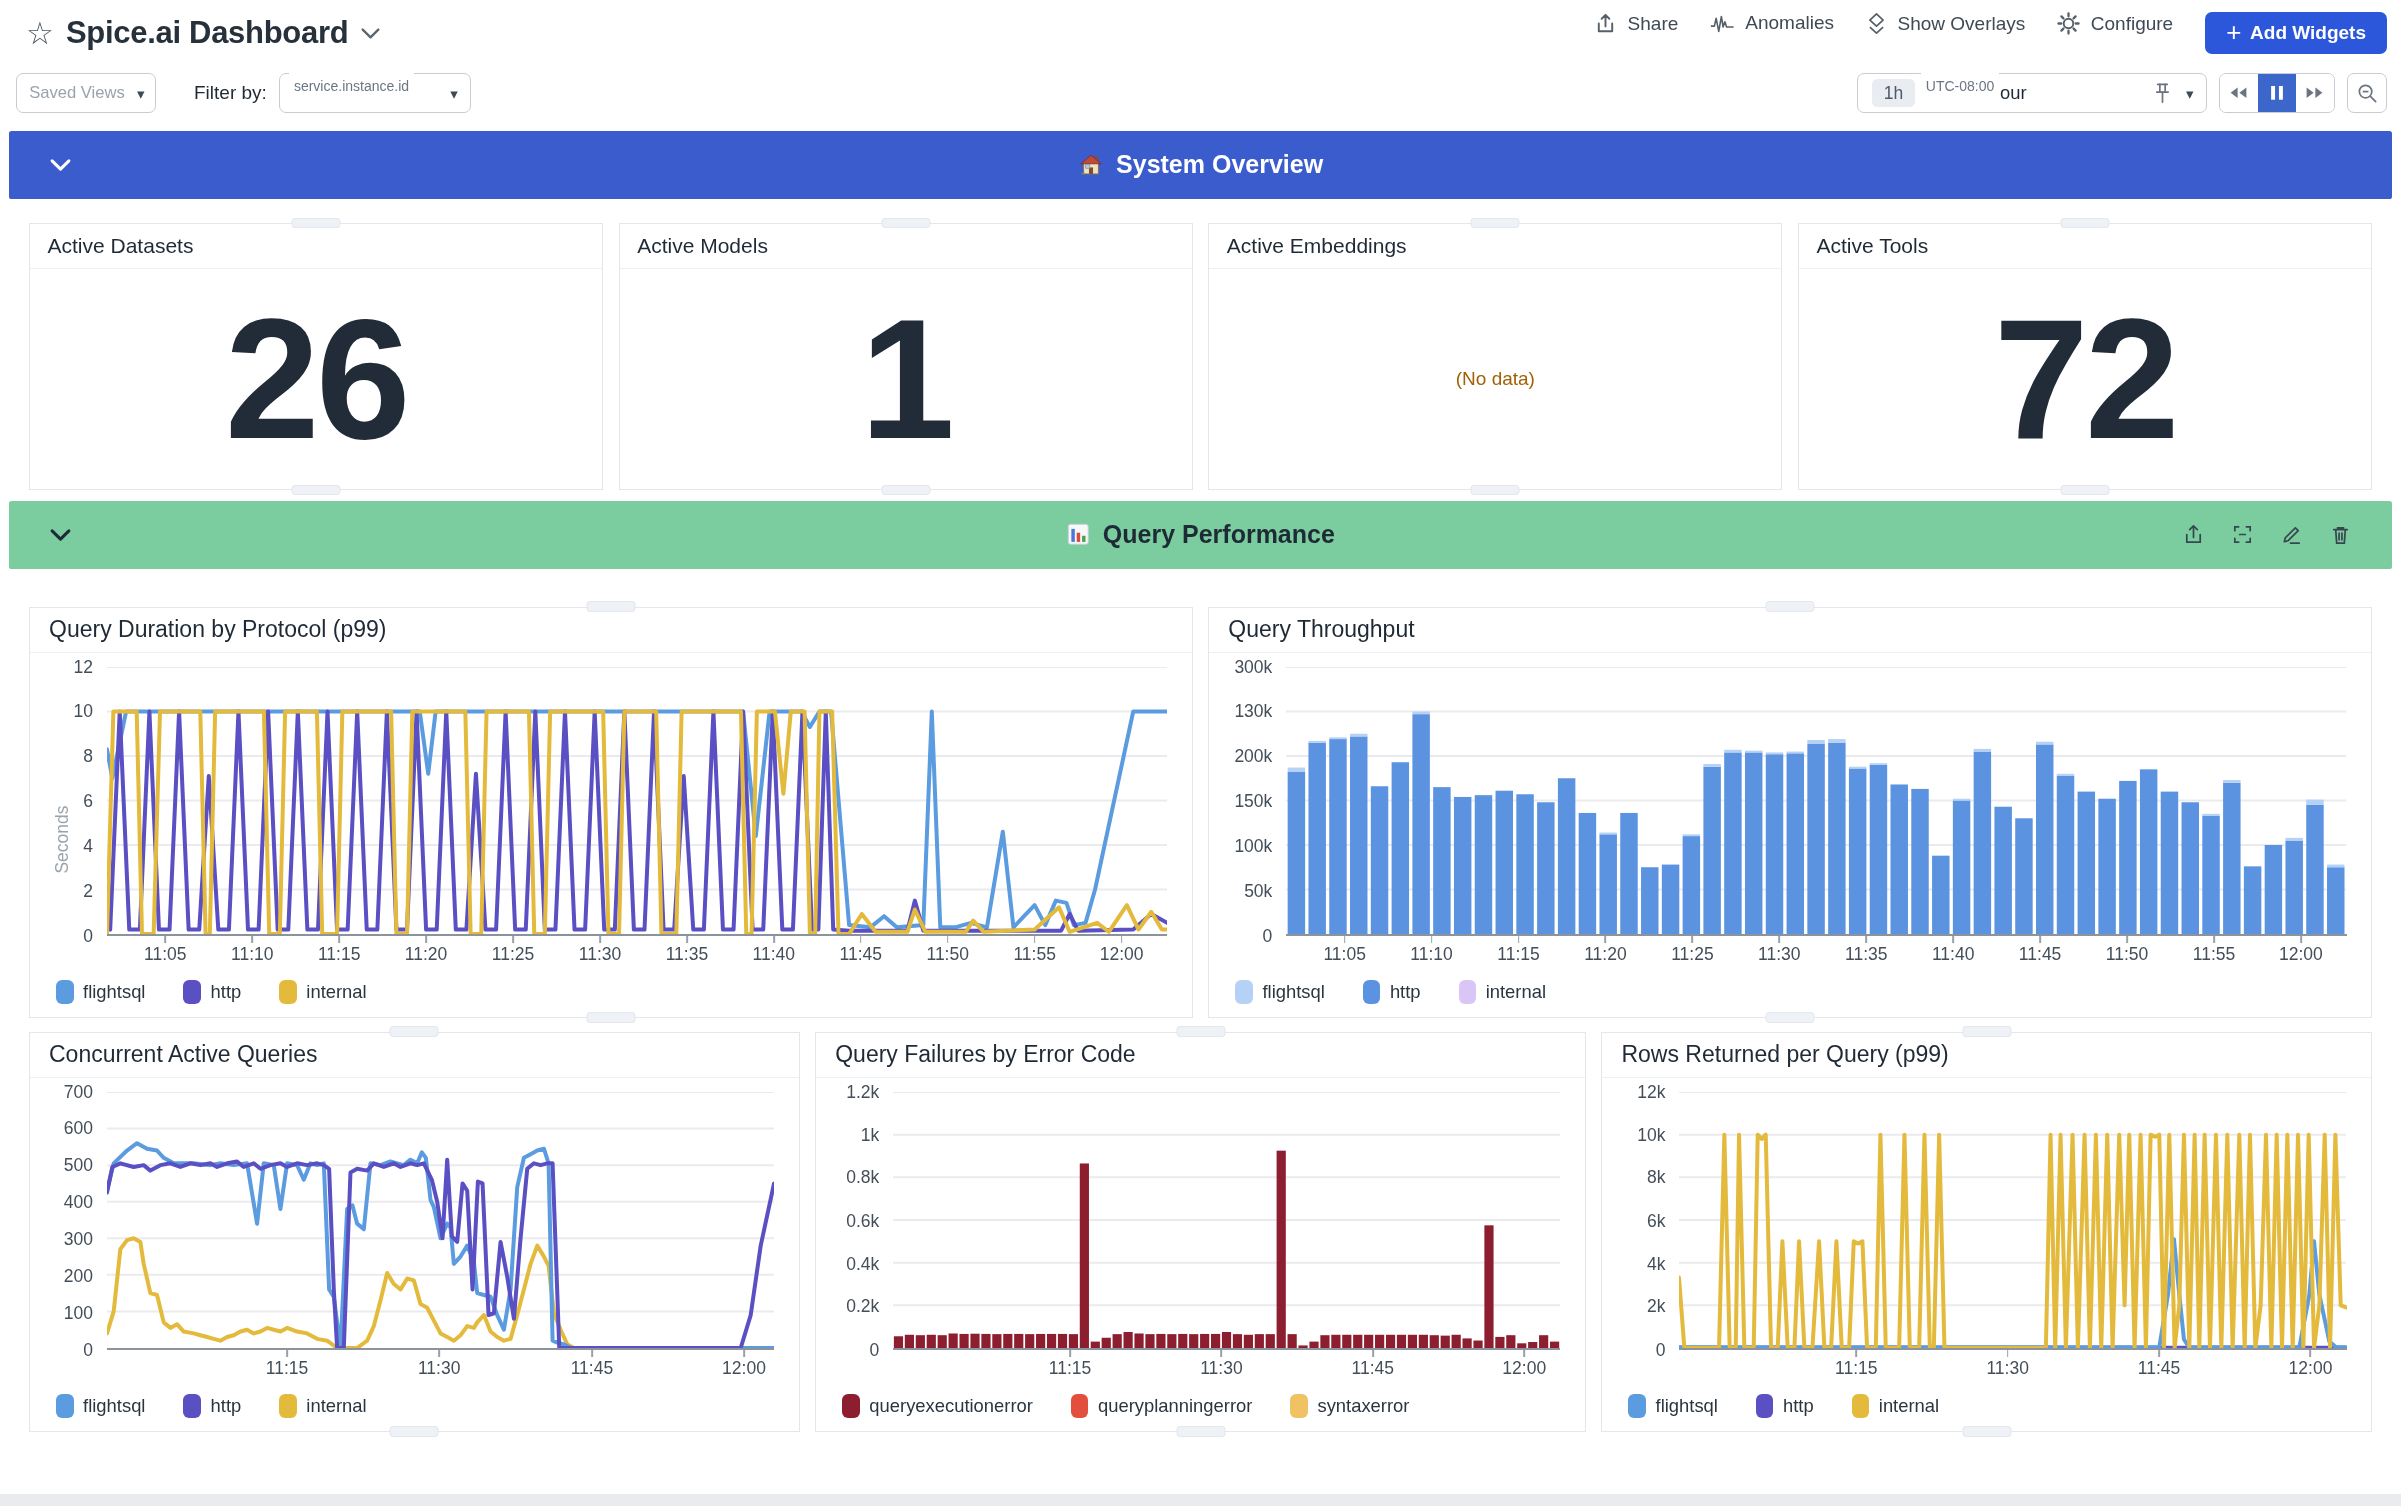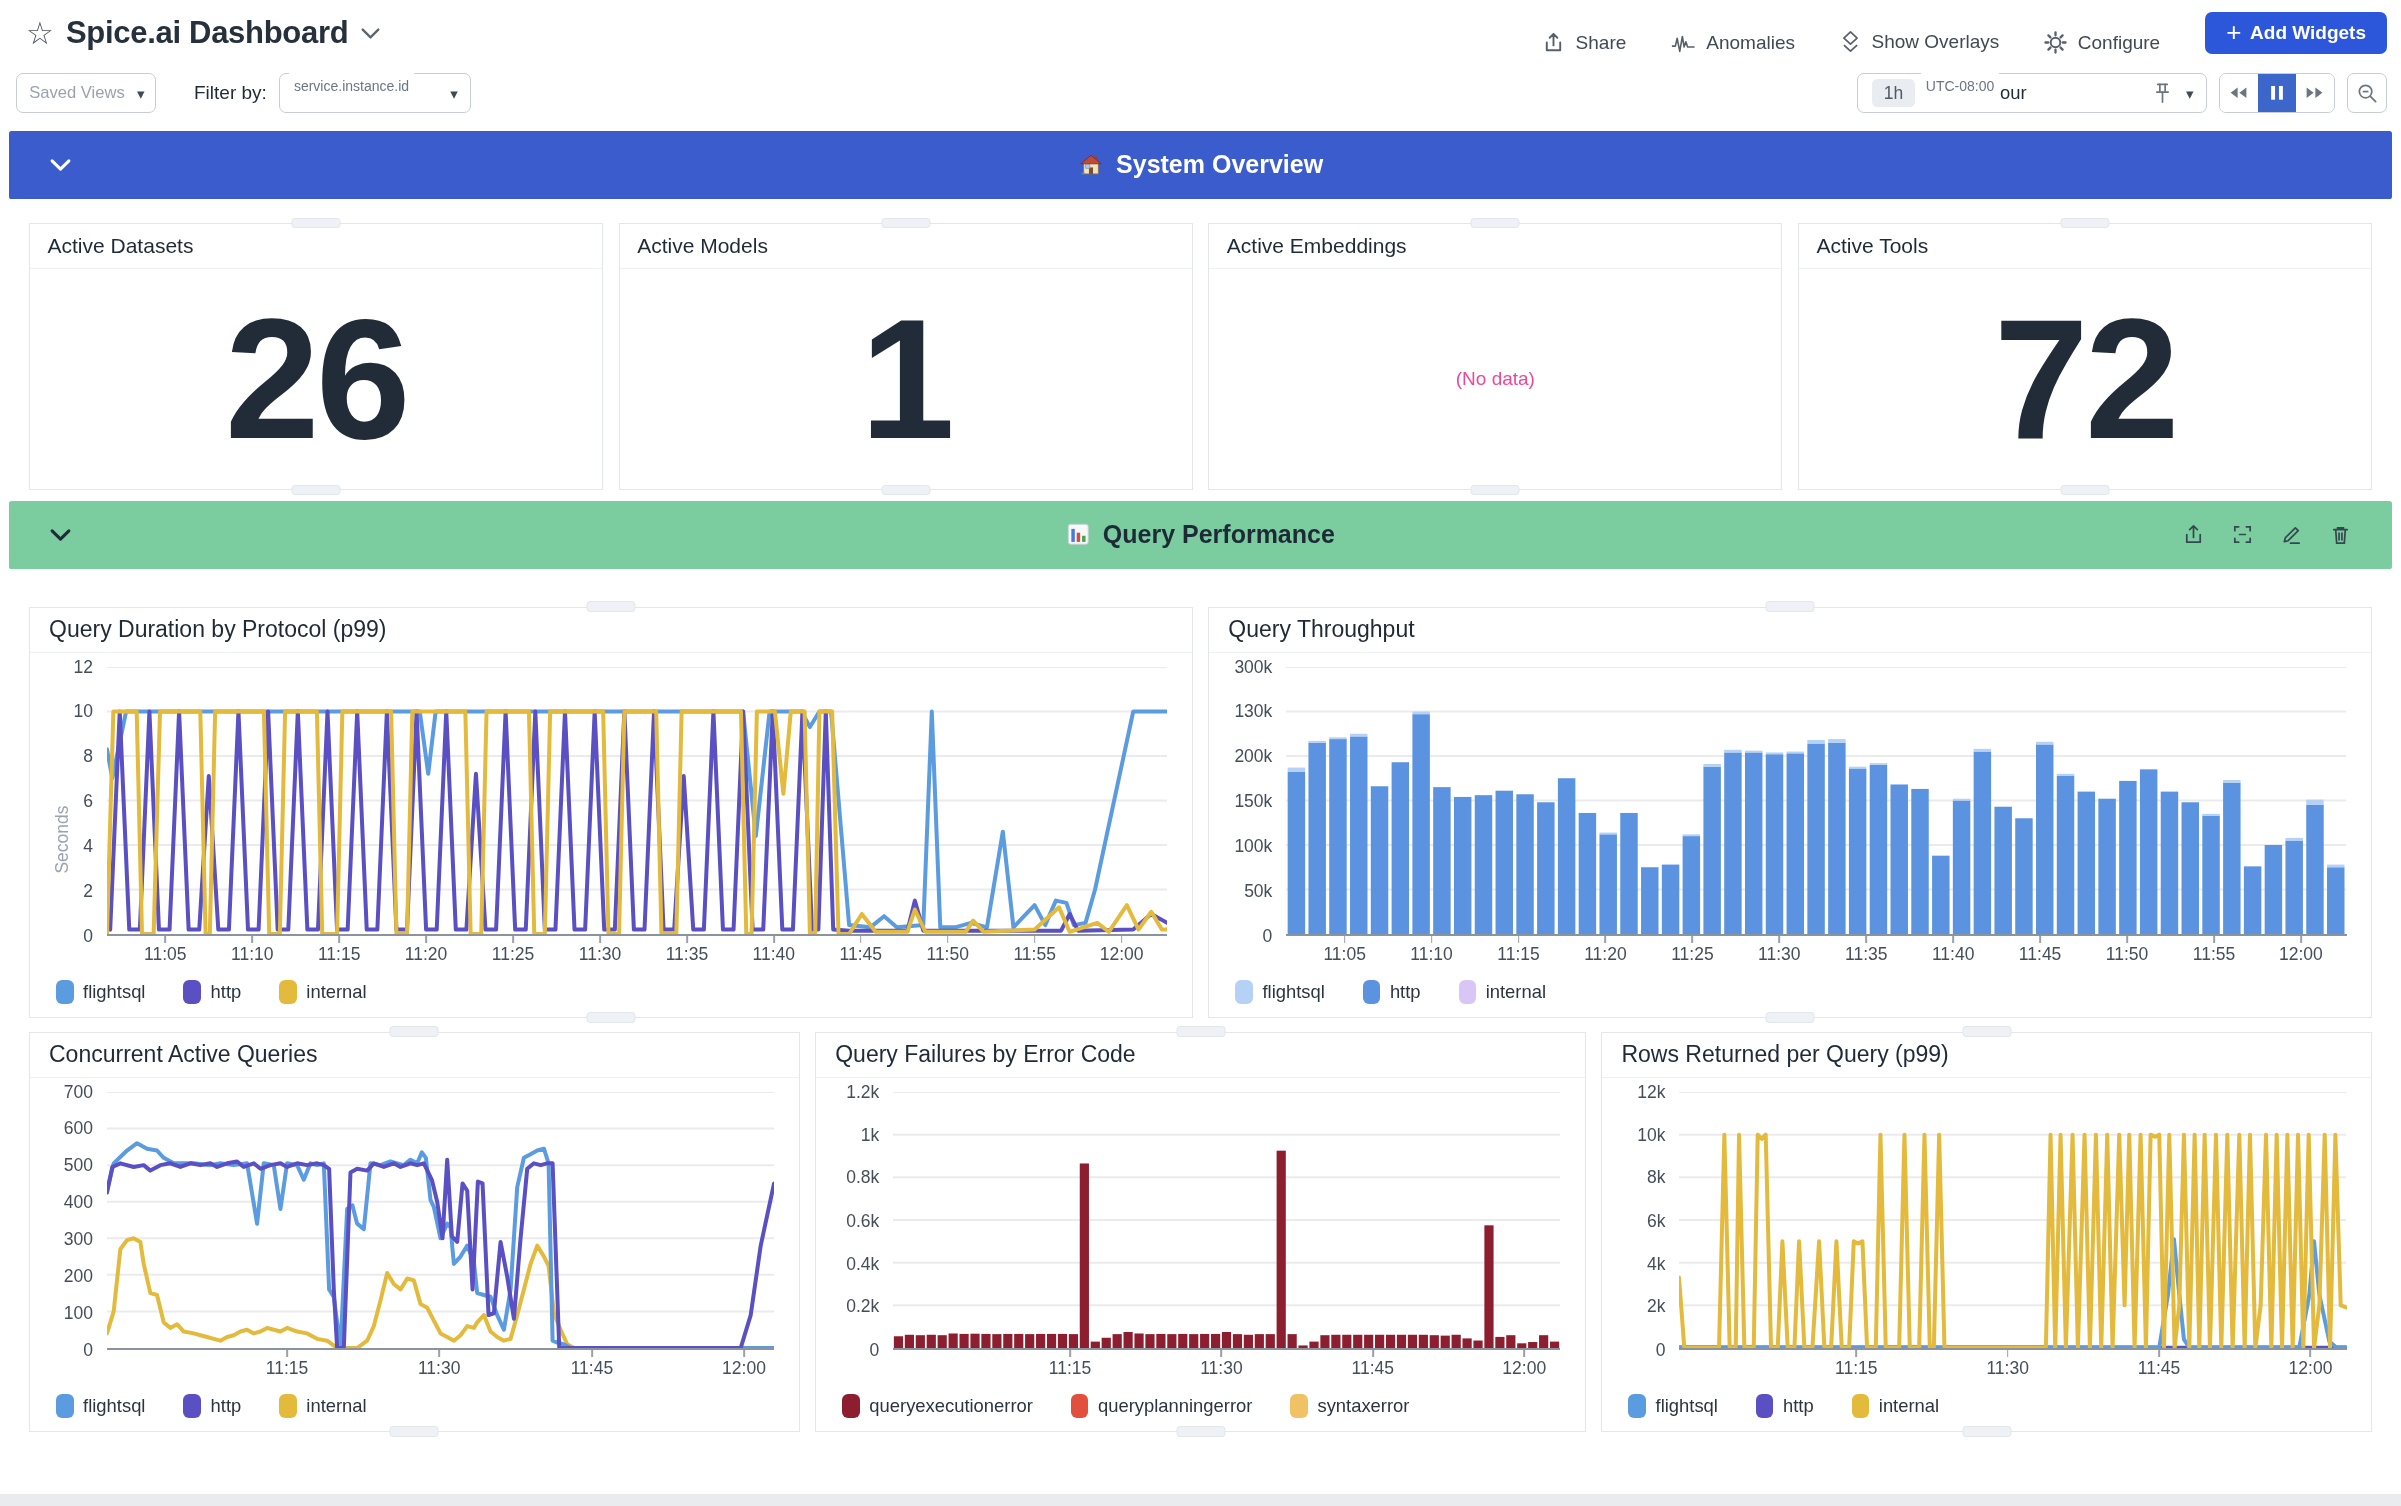--- a/index.html
+++ b/index.html
@@ -6,21 +6,21 @@
   html,body { width:2401px; height:1507px; overflow:hidden; background:#ffffff;
     font-family:"Liberation Sans","DejaVu Sans",sans-serif; color:#1f2a37; }
   body { position:relative; }
 
   
   .topbar { height:66px; display:flex; align-items:center; padding:0 14px 0 26px; }
   .title-group { display:flex; align-items:center; gap:12.2px; }
   .star { font-size:31px; color:#4a555f; line-height:1; }
   .dash-title { font-size:31px; font-weight:600; color:#27313c; letter-spacing:-0.3px; }
   .chev { color:#5b6670; display:inline-flex; }
-  .top-actions { margin-left:auto; display:flex; align-items:flex-end; gap:45px; }
+  .top-actions { margin-left:auto; display:flex; align-items:flex-start; gap:32px; }
   .action { display:flex; align-items:center; gap:10.5px; font-size:19px; color:#3f4a55; cursor:pointer; }
   .action svg { color:#566069; }
   .btn-primary { display:flex; align-items:center; gap:8.7px; background:#2c57da; color:#fff;
     font-size:19px; font-weight:600; padding:0 21px; height:42px; border-radius:7px; border:none; cursor:pointer; }
   .btn-primary .plus { font-size:26px; font-weight:400; line-height:1; margin-top:-2.6px; }
 
   
   .filterbar { height:54px; display:flex; align-items:center; padding:0 14px 0 16px; }
   .select-box { position:relative; display:flex; align-items:center; justify-content:space-between;
     width:140px; height:40px; border:1.7px solid #c6cdd4; border-radius:7px; padding:0 10.5px 0 12.2px; cursor:pointer; }
@@ -56,21 +56,21 @@
   .banner-actions .icon-btn { color:#37474f; }
 
   
   .stats-row { display:flex; gap:15.7px; margin:24.5px 29px 0; }
   .card { position:relative; background:#fff; border:1.7px solid #e3e6ea; }
   .stat-card { flex:1; height:267px; display:flex; flex-direction:column; }
   .card-head { height:45px; display:flex; align-items:center; padding:0 17.5px;
     font-size:21px; color:#1f2a37; border-bottom:1.7px solid #eef1f4; }
   .stat-body { flex:1; display:flex; align-items:center; justify-content:center; }
   .stat-value { font-size:170px; font-weight:700; color:#212c38; letter-spacing:-3.5px; }
-  .stat-value--empty { font-size:19px; font-weight:400; color:#ec4899; letter-spacing:0; }
+  .stat-value--empty { font-size:19px; font-weight:400; color:#a16207; letter-spacing:0; }
   .handle { position:absolute; left:50%; transform:translateX(-50%); width:49px; height:10.5px;
     background:#eef1f5; border:1.7px solid #e3e6ea; border-radius:3.5px; z-index:2; }
   .handle.top { top:-6.1px; } .handle.bottom { bottom:-6.1px; }
 
   
   .charts-row1 { display:flex; gap:15.7px; margin:38px 29px 0; }
   .charts-row2 { display:flex; gap:15.7px; margin:14px 29px 0; }
   .chart-card { flex:1; display:flex; flex-direction:column; }
   .charts-row1 .chart-card { height:411px; }
   .charts-row2 .chart-card { height:400px; }

